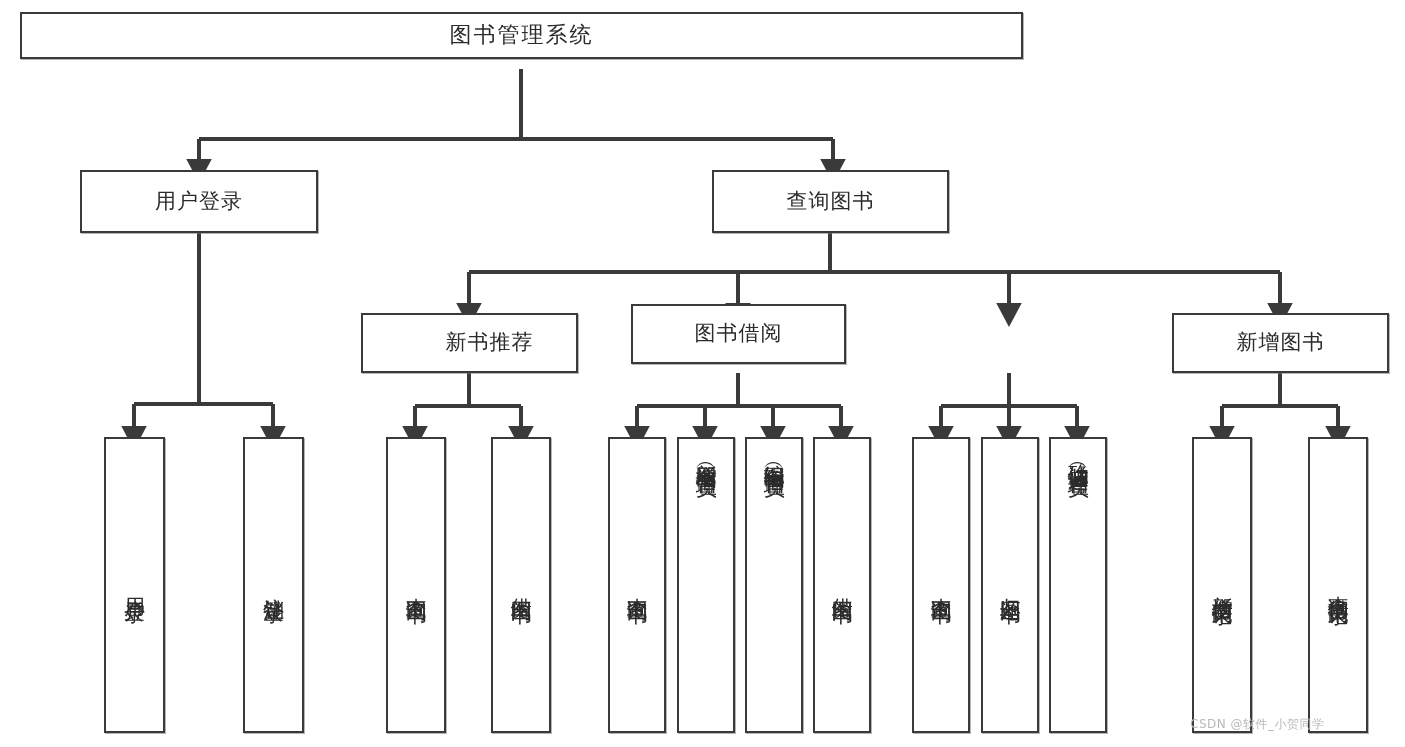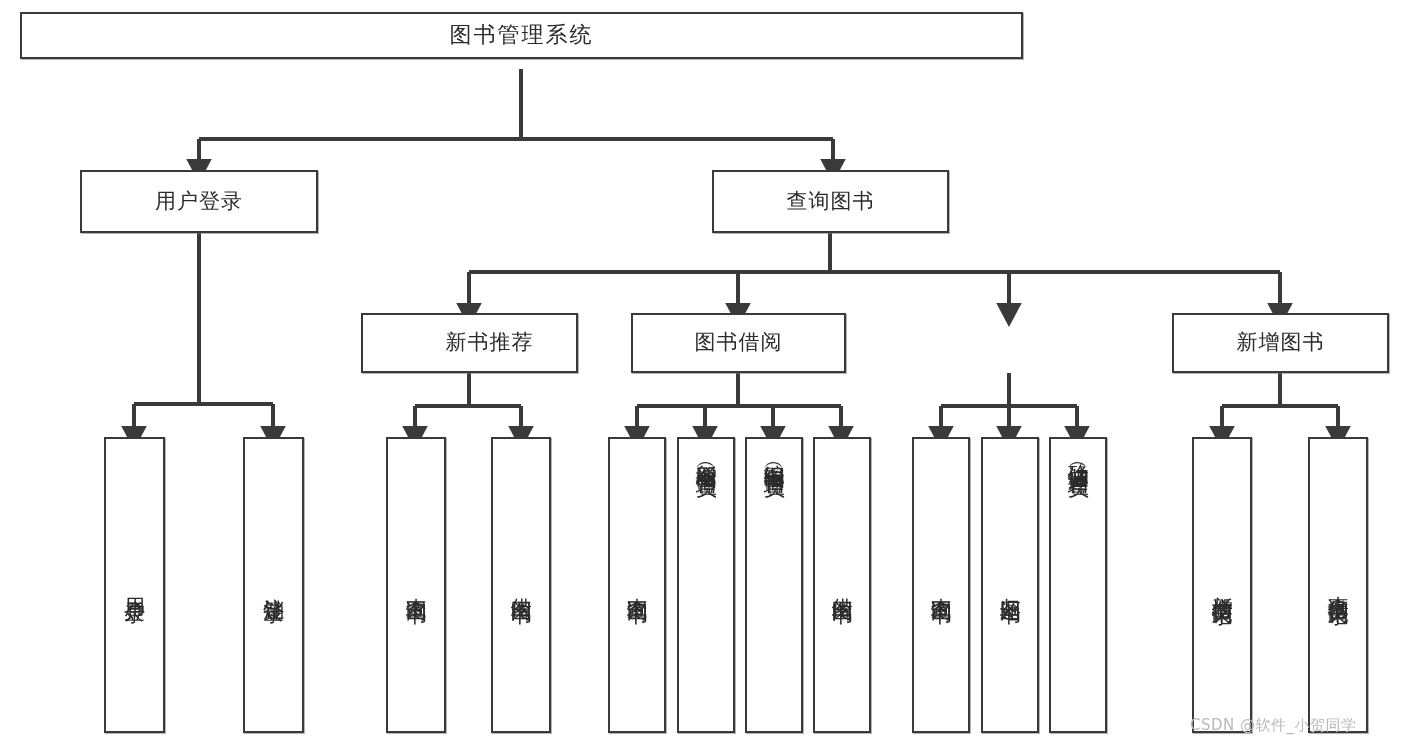--- a/index.html
+++ b/index.html
@@ -60,21 +60,21 @@
     white-space: nowrap;
     display: block;
     margin: 0 auto;
   }
   .node-v.center-text {
     align-items: center;
     padding-top: 0;
   }
   .watermark {
     position: absolute;
-    font-size: 15px;
+    font-size: 12px;
     color: #b9b9b9;
     letter-spacing: 0.5px;
     white-space: nowrap;
     user-select: none;
   }
 </style>
 </head>
 <body>
 
 <div id="diagram-root">
@@ -136,21 +136,21 @@
   <div class="node node-h" style="left:80px; top:170px; width:238px; height:63px;">
     <span class="node-label">用户登录</span>
   </div>
   <div class="node node-h" style="left:712px; top:170px; width:237px; height:63px;">
     <span class="node-label">查询图书</span>
   </div>
 
   <div class="node node-h" style="left:361px; top:313px; width:217px; height:60px;padding-left:40px;">
     <span class="node-label">新书推荐</span>
   </div>
-  <div class="node node-h" style="left:631px; top:313px; width:215px; height:60px;">
+  <div class="node node-h" style="left:631px; top:304px; width:215px; height:60px;">
     <span class="node-label">图书借阅</span>
   </div>
   <div class="node node-h" style="left:1172px; top:313px; width:217px; height:60px;">
     <span class="node-label">新增图书</span>
   </div>
 
   <div class="node node-v center-text" style="left:104px; top:437px; width:61px; height:296px;">
     <span class="node-label">用户登录</span>
   </div>
   <div class="node node-v center-text" style="left:243px; top:437px; width:61px; height:296px;">

